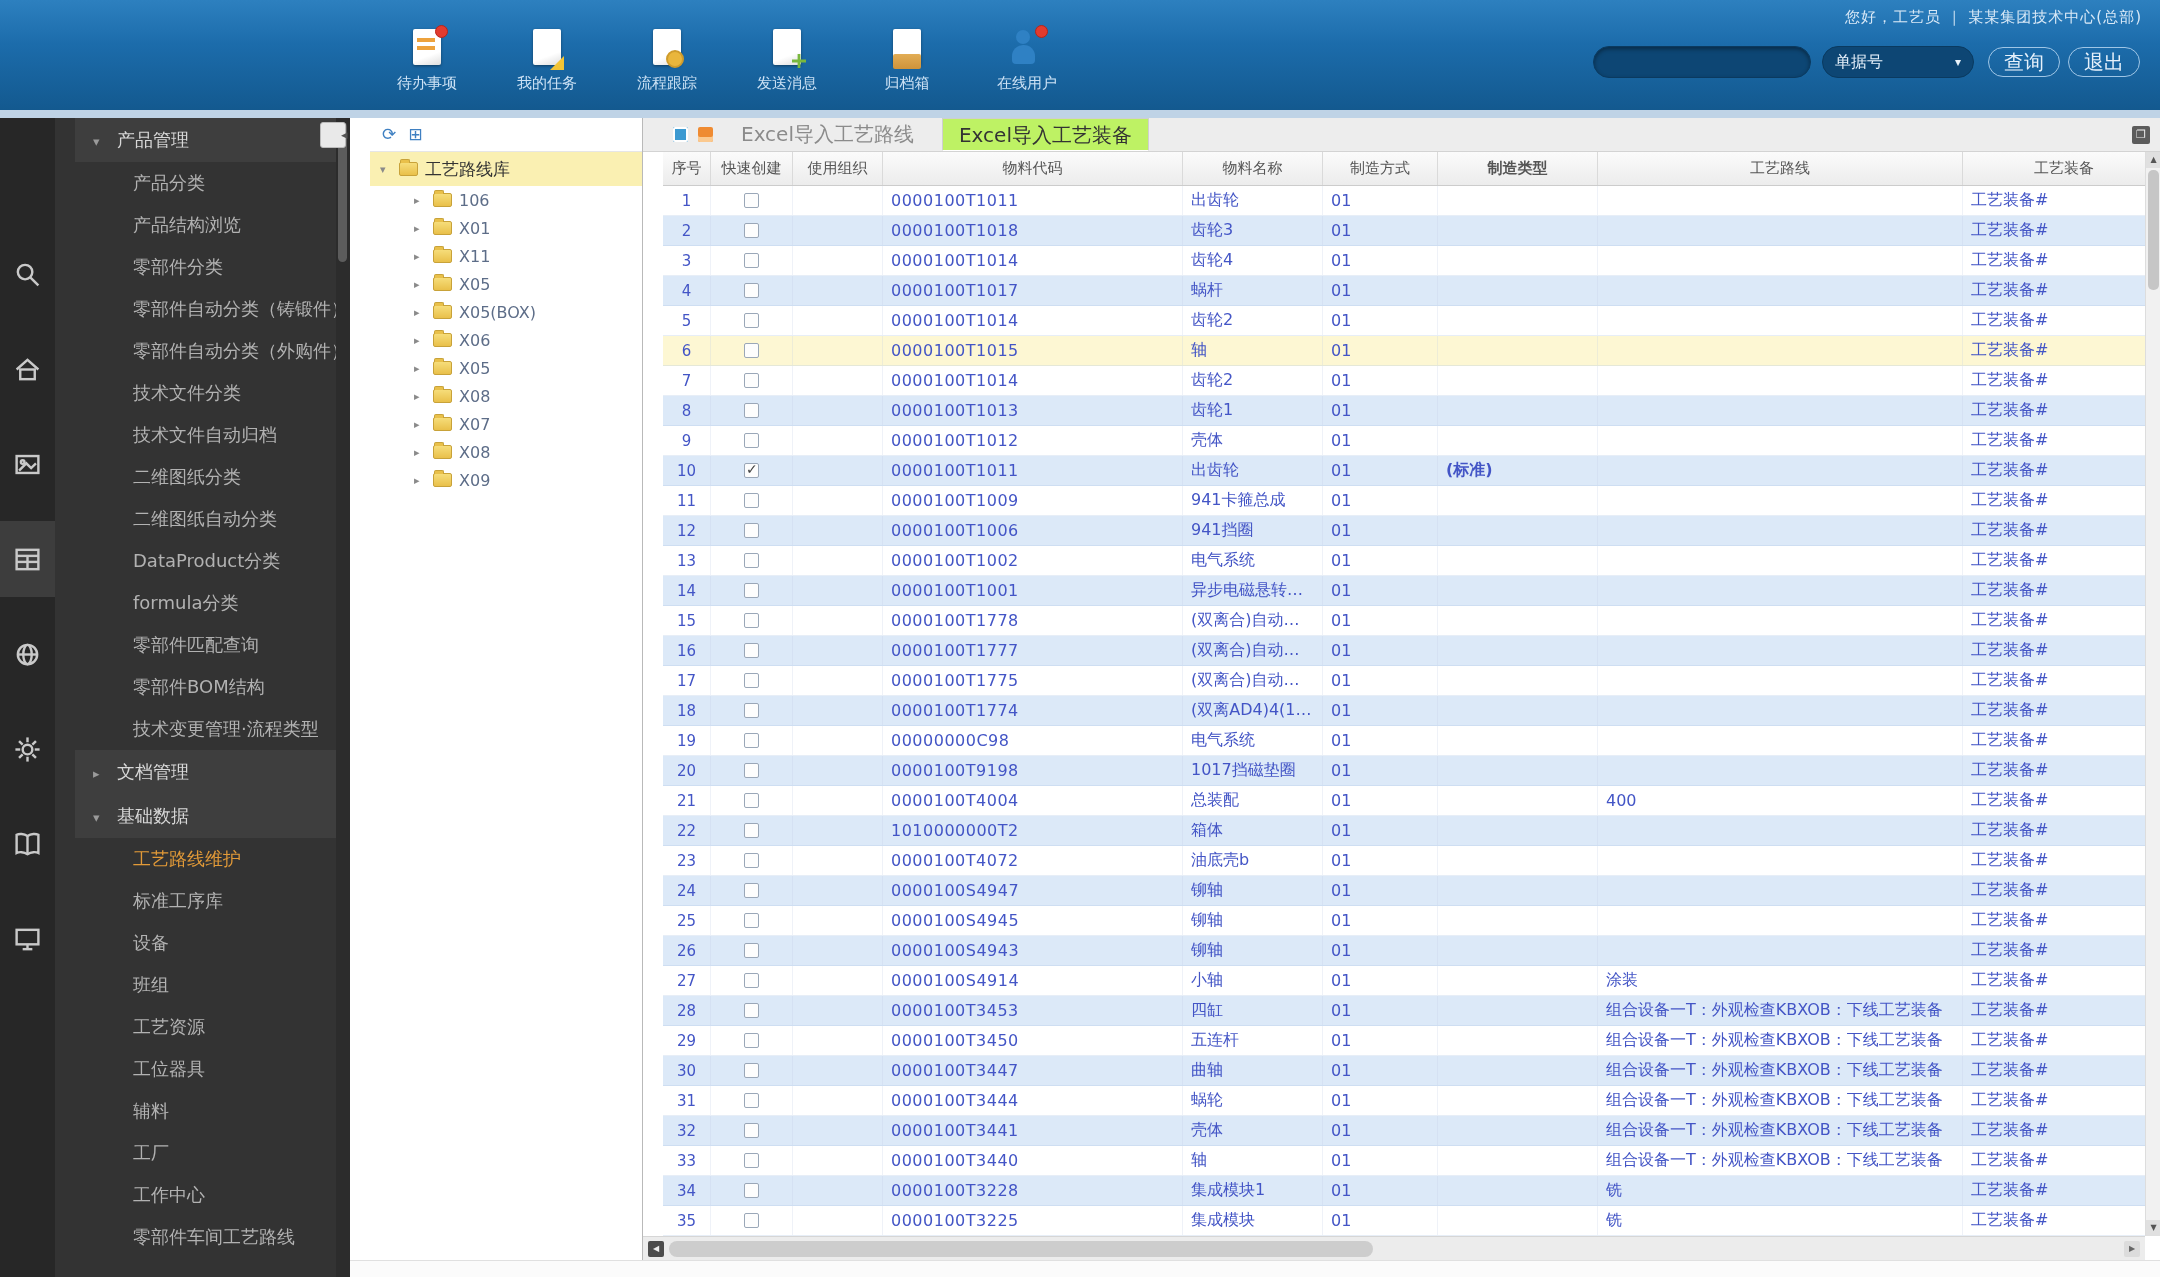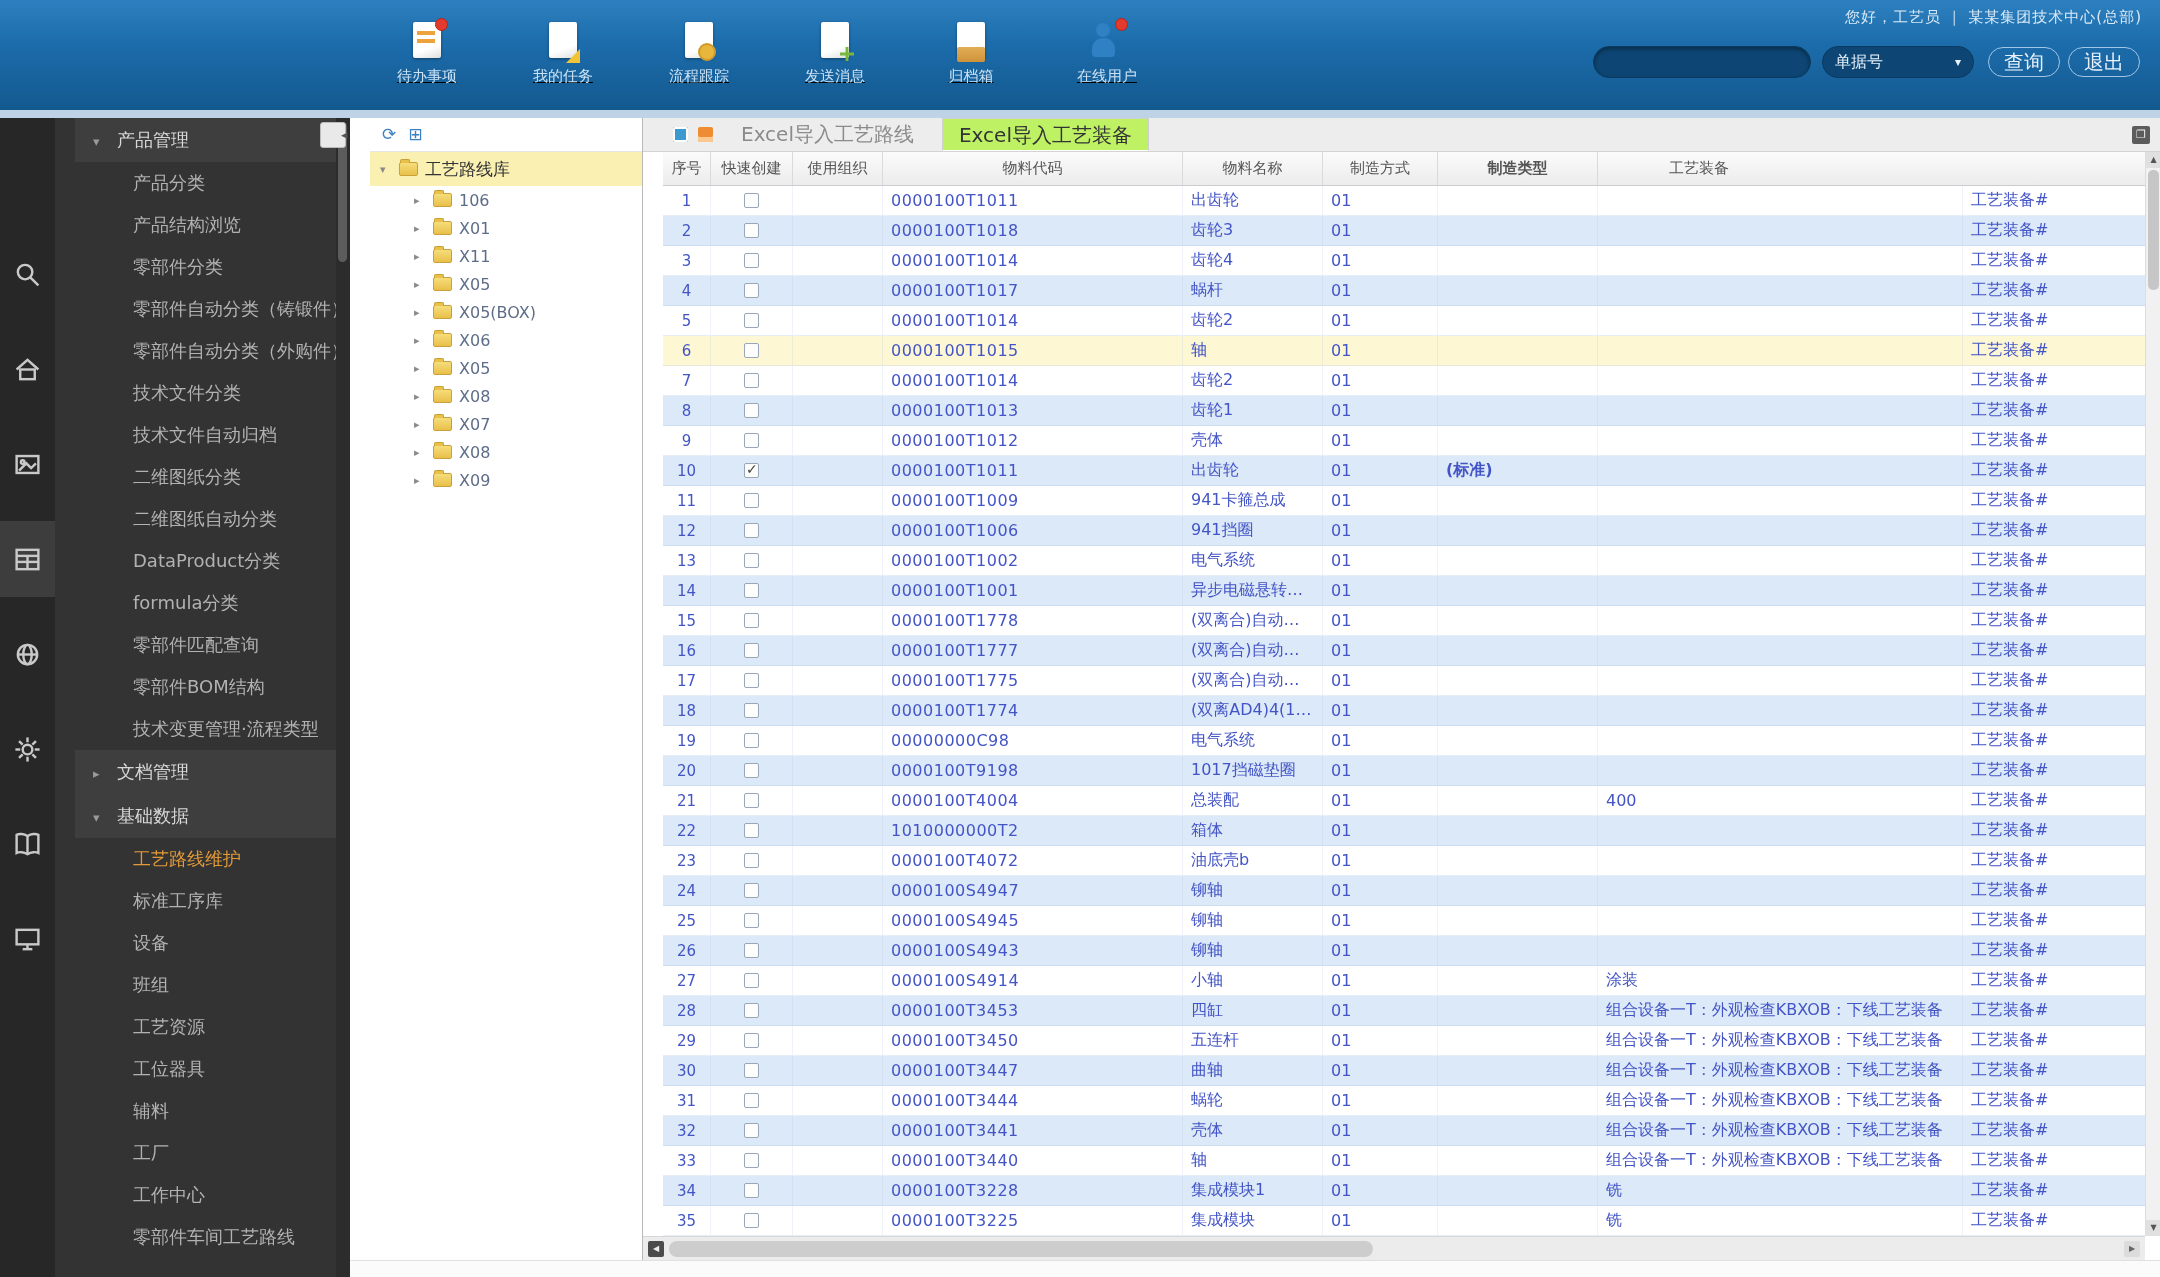--- a/index.html
+++ b/index.html
@@ -4,21 +4,21 @@
 <style>
   *{box-sizing:border-box;margin:0;padding:0;}
   html,body{width:2160px;height:1277px;overflow:hidden;}
   body{font-family:"DejaVu Sans","Liberation Sans",sans-serif;background:#fff;position:relative;}
   .abs{position:absolute;padding-left:20px;}
 
   
   .topbar{left:0;top:0;width:2160px;height:110px;
     background:linear-gradient(180deg,#2d80bf 0%,#1c6cab 40%,#13598f 100%);}
   .userinfo{position:absolute;right:18px;top:8px;font-size:15px;color:#d9e9f7;letter-spacing:1px;}
-  .tools{position:absolute;left:385px;top:22px;display:flex;gap:52px;text-decoration:underline;}
+  .tools{position:absolute;left:385px;top:29px;display:flex;gap:36px;}
   .tool{width:84px;text-align:center;cursor:pointer;}
   .ticon{position:relative;width:36px;height:40px;margin:0 auto 5px;}
   .ticon::before{content:"";position:absolute;left:4px;top:0;width:28px;height:36px;
     background:linear-gradient(160deg,#ffffff 70%,#dedede);border-radius:2px;box-shadow:0 1px 3px rgba(0,0,0,.4);}
   .todo-doc-icon::after{content:"";position:absolute;left:8px;top:9px;width:18px;height:15px;
     background:repeating-linear-gradient(180deg,#eda23c 0 4px,transparent 4px 8px);}
   .task-doc-icon::after{content:"";position:absolute;right:1px;bottom:-1px;width:14px;height:14px;
     background:#f2c435;clip-path:polygon(0 100%,100% 0,100% 100%);}
   .trace-doc-icon::after{content:"";position:absolute;right:1px;bottom:1px;width:14px;height:14px;
     border-radius:50%;background:#e9b63c;border:2px solid #cf9c2c;}
@@ -339,20 +339,21 @@
 
 <div class="abs tablewrap">
   <div class="thead" id="thead">
       <div class="th c0">序号</div>
       <div class="th c1">快速创建</div>
       <div class="th c2">使用组织</div>
       <div class="th c3">物料代码</div>
       <div class="th c4">物料名称</div>
       <div class="th c5">制造方式</div>
       <div class="th c6">制造类型</div>
+      <div class="th c7">工艺路线</div>
       <div class="th c8">工艺装备</div>
     </div>
   <div id="tbody">
       <div class="tr">
         <div class="td ctr c0 seq">1</div>
         <div class="td ctr c1">
           <div class="cb"></div>
         </div>
         <div class="td c2"></div>
         <div class="td c3">

